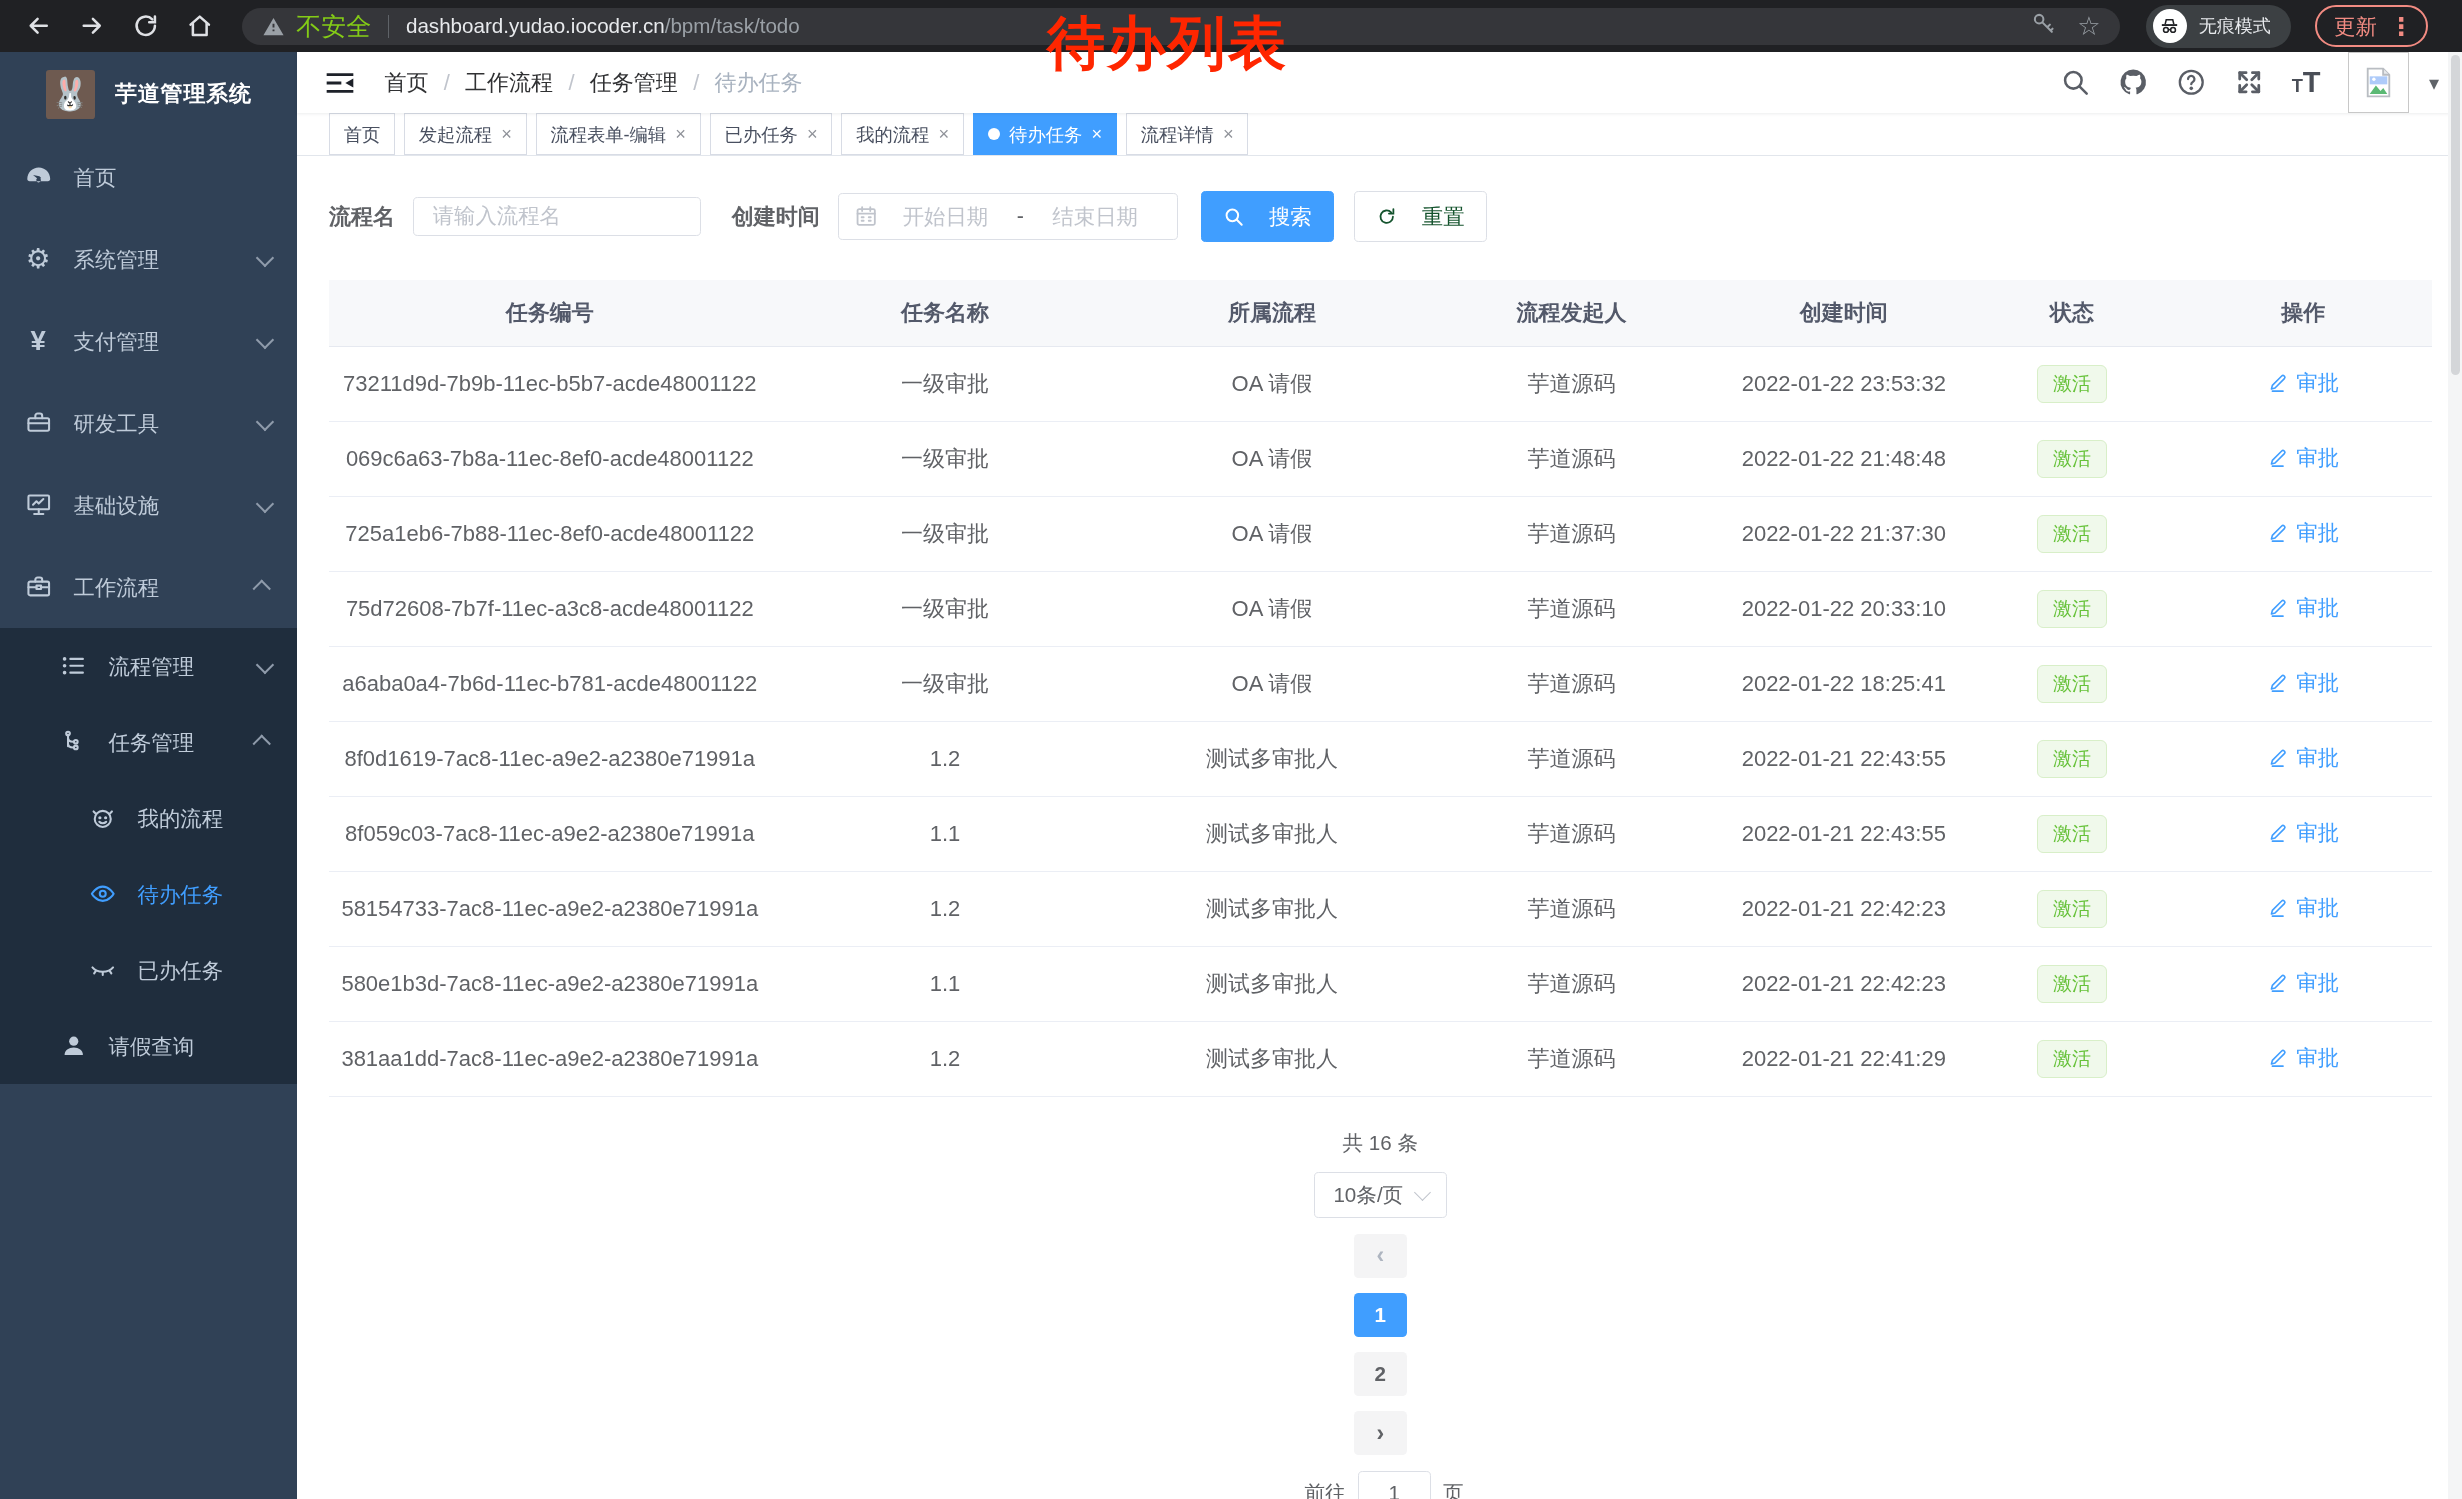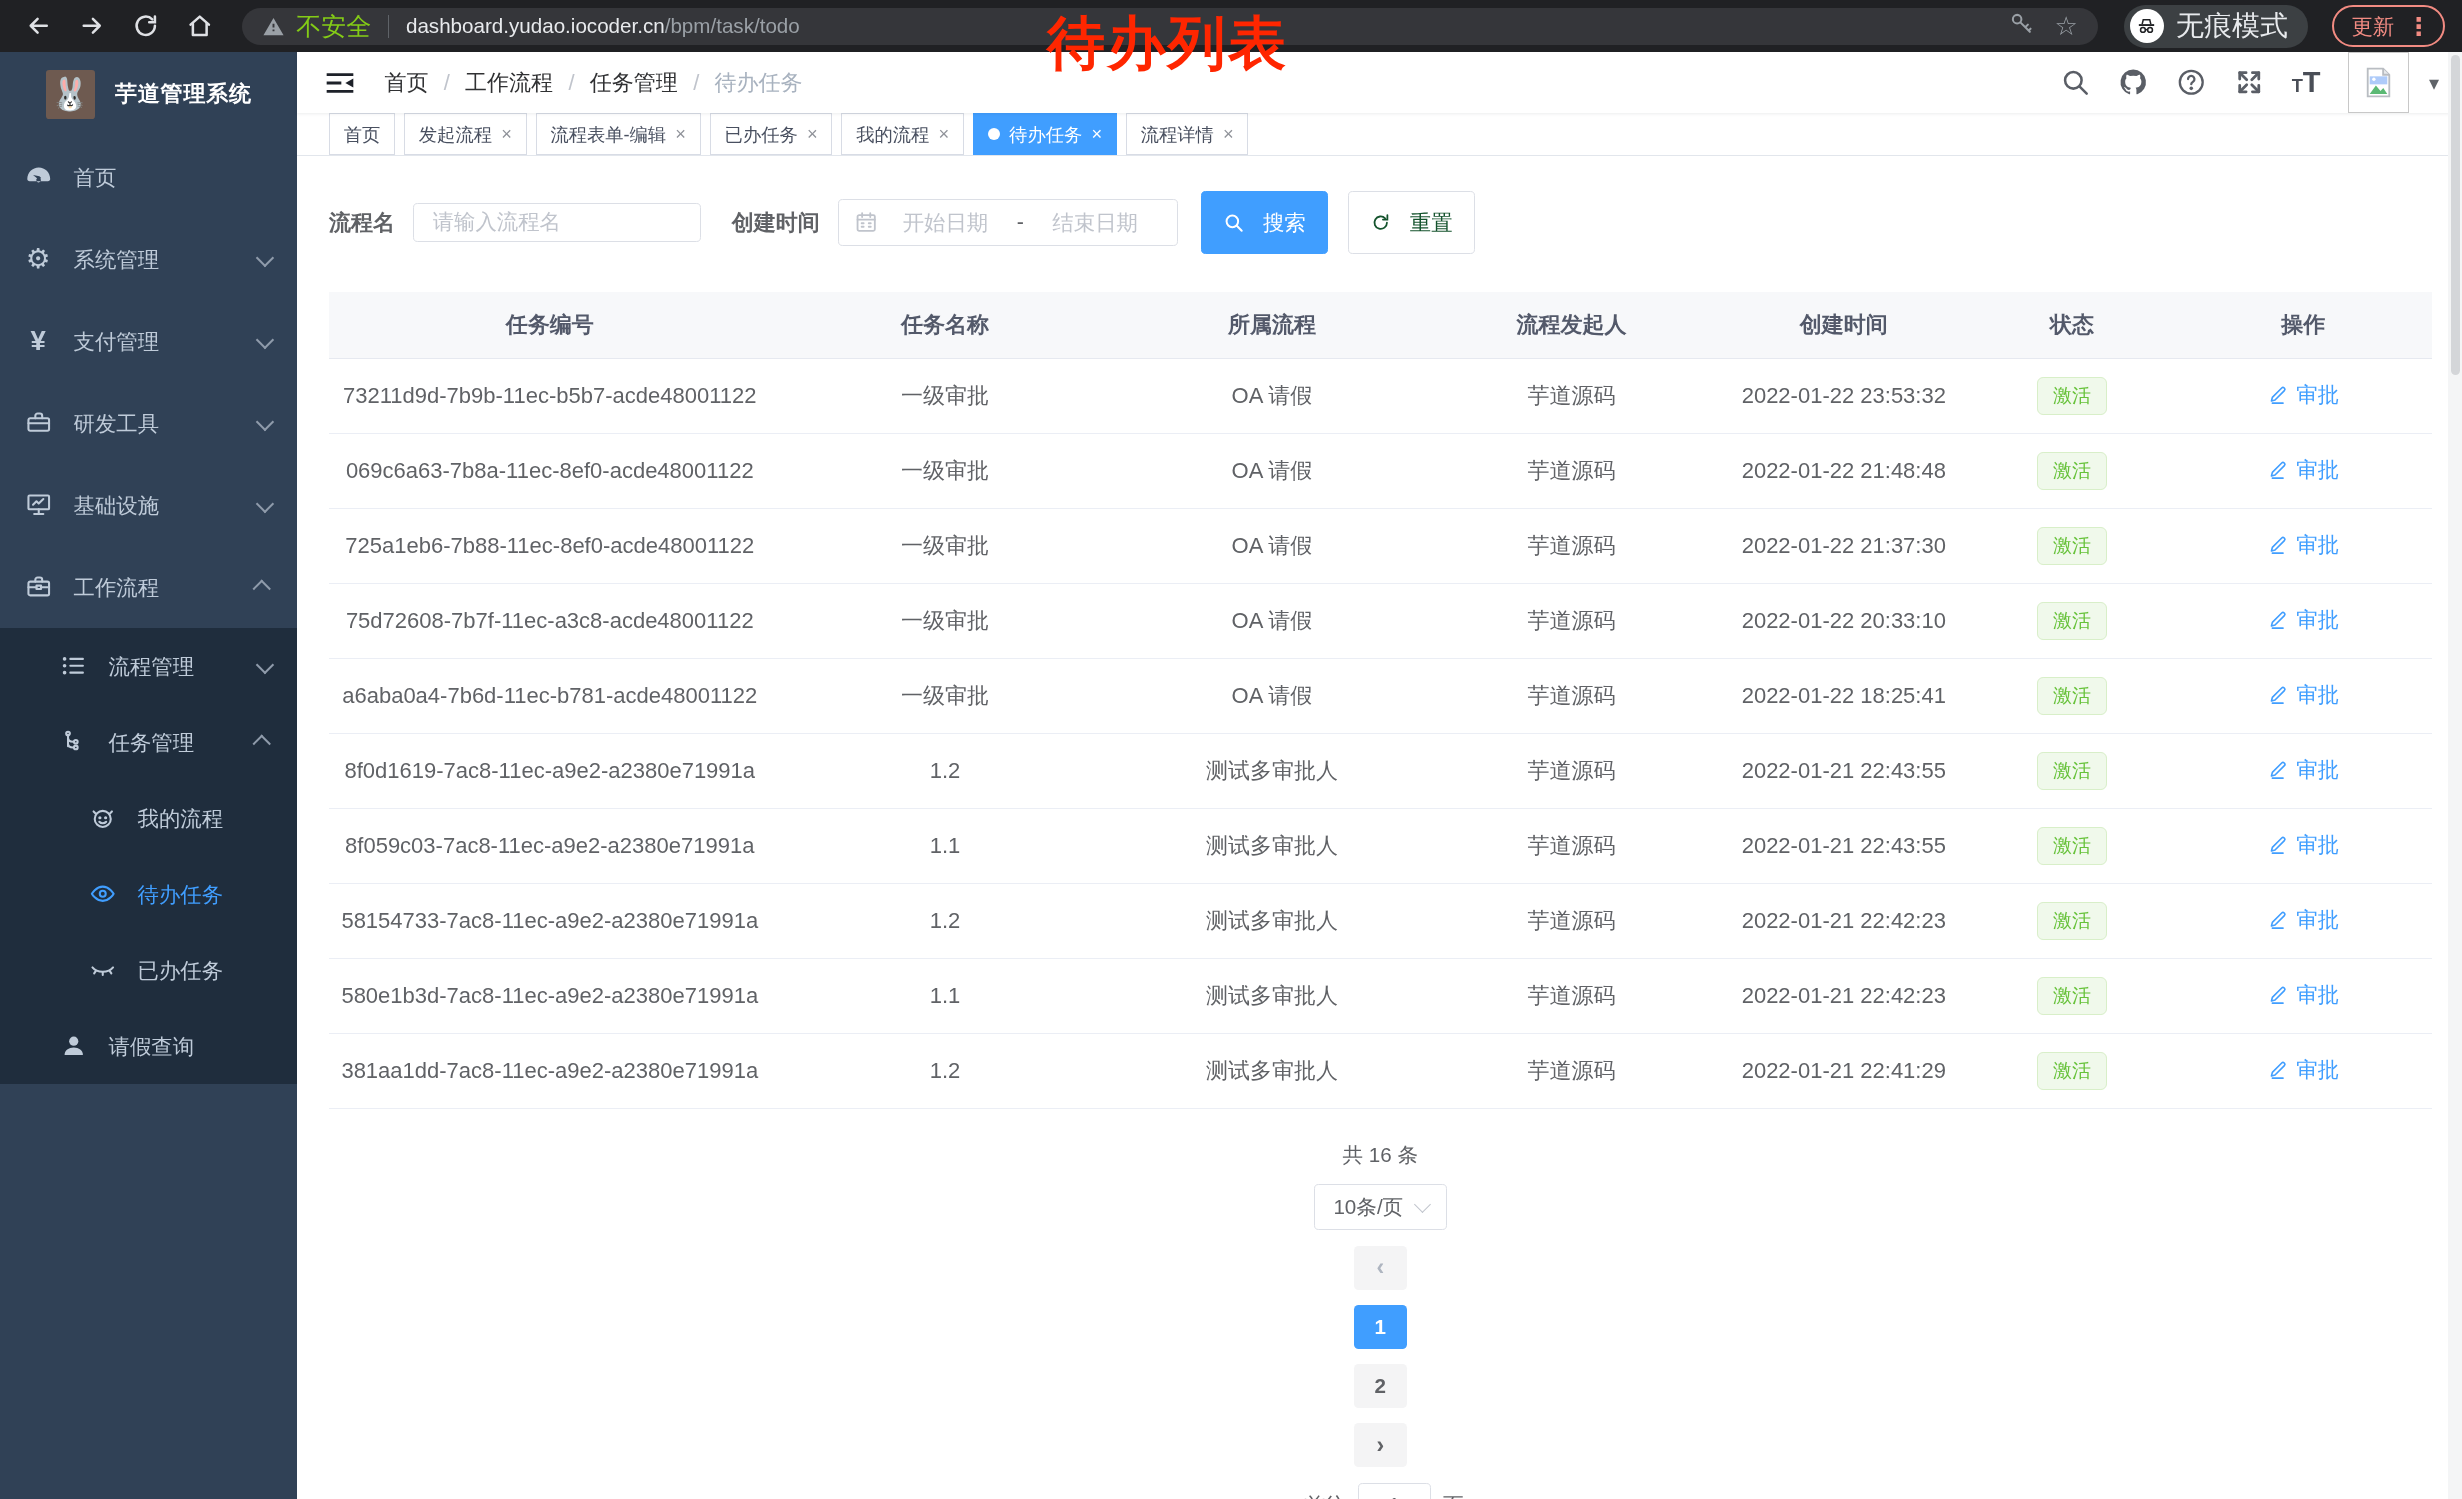--- a/index.html
+++ b/index.html
@@ -15,21 +15,21 @@
   .urlbar .warn{width:23px;height:23px;color:#9aa0a6;margin-right:10.7px;flex:0 0 auto;}
   .urlbar .sec{font-size:25px;color:#84cc16;}
   .urlbar .vsep{width:0.8px;height:23px;background:#5f6368;margin:0 17px;}
   .urlbar .host{font-size:20.6px;color:#e8eaed;}
   .urlbar .path{font-size:20.6px;color:#9aa0a6;}
   .urlbar .spacer{flex:1;}
   .urlbar .keyic,.urlbar .staric{color:#9aa0a6;margin-left:21.4px;}
   .urlbar .keyic svg{width:24.4px;height:24.4px;}
   .urlbar .staric{font-size:26px;line-height:1;}
   .incog{height:43px;margin-left:15.3px;background:#3c4043;border-radius:21.4px;display:flex;align-items:center;
-    gap:12.2px;padding:0 20px 0 6.1px;color:#e8eaed;font-size:28px;flex:0 0 auto;}
+    gap:12.2px;padding:0 20px 0 6.1px;color:#e8eaed;font-size:18px;flex:0 0 auto;}
   .incog .circ{width:34px;height:34px;border-radius:50%;background:#fff;display:flex;align-items:center;justify-content:center;}
   .incog .circ svg{width:23px;height:23px;}
   .update{height:38px;margin-left:13.7px;border:2.3px solid #f28b82;border-radius:21.4px;color:#f28b82;
     display:flex;align-items:center;gap:12.2px;padding:0 12.2px 0 17px;font-size:21.4px;flex:0 0 auto;}
   .update .dots{font-size:24.4px;font-weight:700;letter-spacing:0;}
 
   
   .annotation{position:absolute;left:1047px;top:4.6px;z-index:99;font-size:58px;font-weight:700;
     color:#ff2600;letter-spacing:2.3px;white-space:nowrap;}
 
@@ -92,21 +92,21 @@
   .f-label{font-size:22px;font-weight:700;color:#606266;margin-right:18.3px;}
   .f-label.second{margin-left:30.5px;}
   .tinput{width:288px;height:39px;border:0.8px solid #dcdfe6;border-radius:4.6px;padding:0 18.3px;
     font-size:21.4px;color:#606266;font-family:Liberation Serif, serif;outline:none;box-sizing:border-box;}
   .tinput::placeholder{color:#c0c4cc;}
   .range{width:340px;height:47px;border:0.8px solid #dcdfe6;border-radius:4.6px;display:flex;align-items:center;
     padding:0 15.3px;box-sizing:border-box;color:#c0c4cc;font-size:21.4px;}
   .range .cal{width:24.4px;height:24.4px;color:#c0c4cc;flex:0 0 auto;}
   .range .ph{flex:1;text-align:center;}
   .range .rsep{color:#606266;padding:0 4.6px;}
-  .btn{height:63px;border-radius:4.6px;display:flex;align-items:center;gap:18px;padding:0 21.4px;
+  .btn{height:51px;border-radius:4.6px;display:flex;align-items:center;gap:24px;padding:0 21.4px;
     font-size:21.4px;cursor:pointer;border:0.8px solid transparent;}
   .btn svg{width:21.4px;height:21.4px;}
   .btn-primary{background:#409eff;border-color:#409eff;color:#fff;margin-left:23px;}
   .btn-plain{background:#fff;border-color:#dcdfe6;color:#14532d;margin-left:20px;}
 
   table.grid{width:100%;border-collapse:collapse;table-layout:fixed;}
   table.grid th{height:66px;background:#f7f8fa;color:#53596a;font-weight:700;font-size:22px;
     text-align:center;border-bottom:0.8px solid #e6e9f0;padding:0;}
   table.grid td{height:74px;text-align:center;font-size:22px;color:#606266;border-bottom:0.8px solid #ebeef5;padding:0;}
   .badge{display:inline-block;padding:6.9px 15.3px;border-radius:6.1px;background:#f0f9eb;border:0.8px solid #d8efc8;

